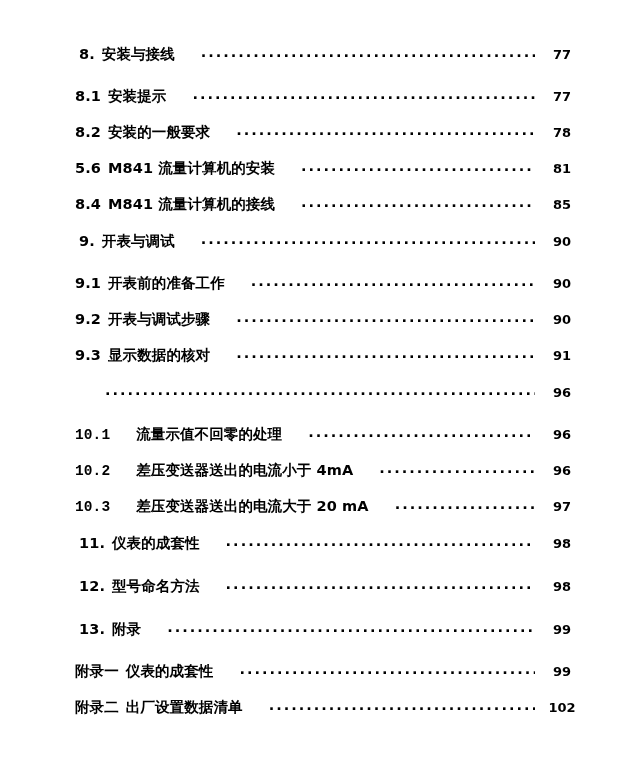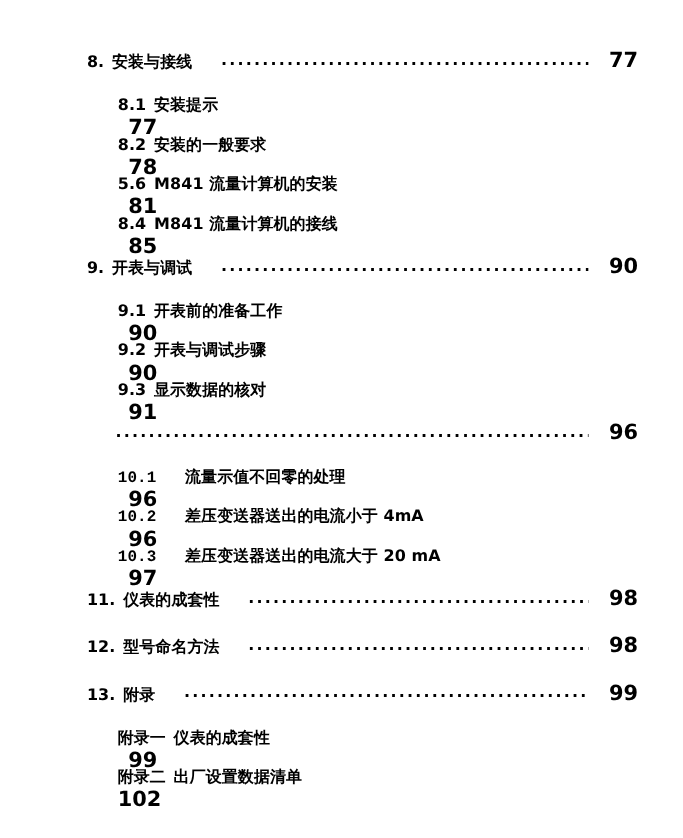--- a/index.html
+++ b/index.html
@@ -35,23 +35,22 @@
   }
 
   
   .toc-entry.level-1 {
     font-size: 14.5px;
     padding-left: 79px;
     height: 42px;
   }
   .toc-entry.level-2 {
     font-size: 14.5px;
-    padding-left: 98px;
+    padding-left: 75px;
     height: 36px;
-    flex-direction: column;
   }
 
   
   .toc-entry.group-start {
     margin-top: 1px;
   }
 
   .entry-label {
     flex: 0 0 auto;
     letter-spacing: 0.1px;
@@ -87,23 +86,23 @@
     white-space: nowrap;
     letter-spacing: 2.0px;
     font-size: 14.5px;
     font-weight: bold;
     color: #000000;
   }
 
   .entry-page {
     flex: 0 0 auto;
     width: 36px;
-    text-align: right;
+    text-align: center;
     margin-left: 9px;
-    font-size: 19px;
+    font-size: 13px;
     font-weight: bold;
   }
 </style>
 </head>
 <body>
 
 <div id="toc-page">
     <div class="toc-entry level-1">
       <span class="entry-label"><span class="entry-num">8.</span><span class="entry-title">安装与接线</span></span>
       <span class="leader-gap"></span>

